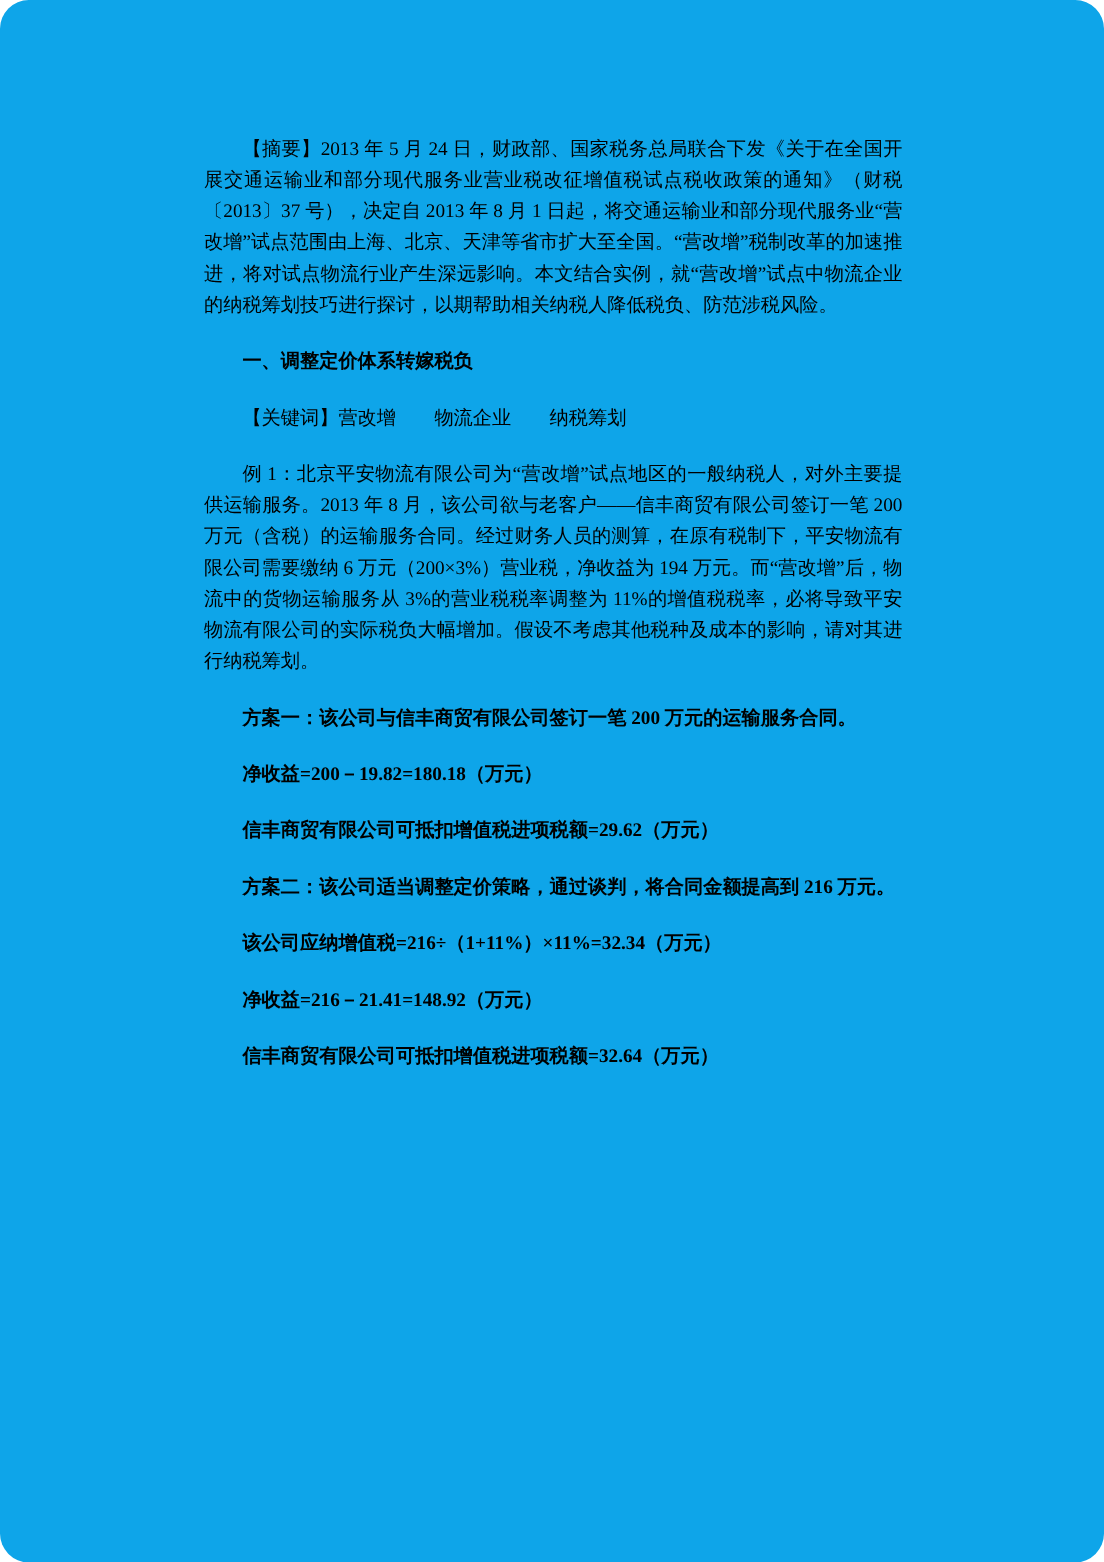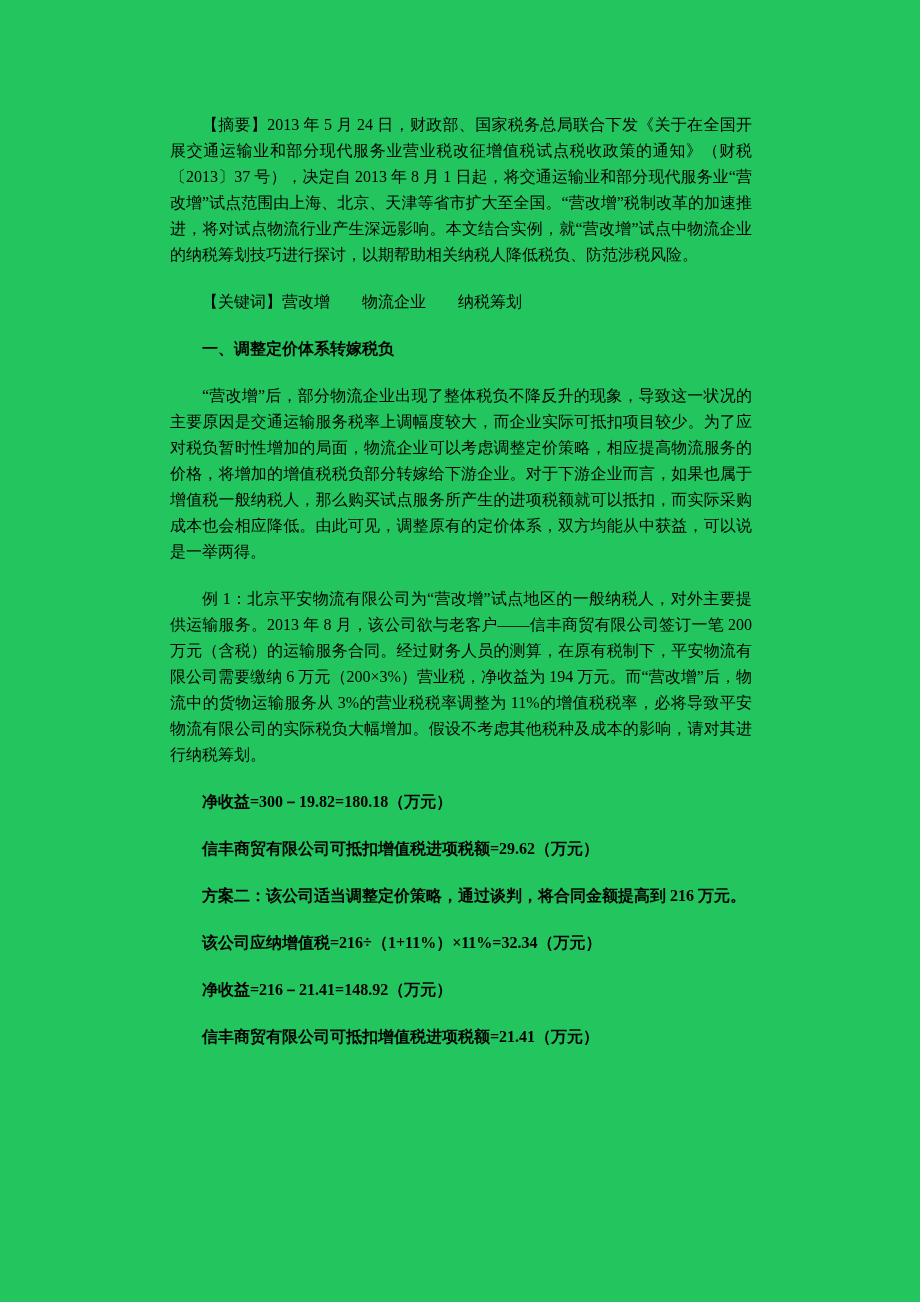--- a/index.html
+++ b/index.html
@@ -7,23 +7,24 @@
     background: #ffffff;
   }
   body {
     font-family: "Liberation Serif", "DejaVu Serif", serif;
     color: #000000;
   }
   .page {
     width: 920px;
     height: 1302px;
     margin: 0 auto;
-    background: #22c55e;
+    background: #0ea5e9;
     padding: 112px 168px 0 170px;
     overflow: hidden;
+    border-radius: 24px;
   }
   .doc-body {
     width: 100%;
   }
   .para {
     font-size: 16px;
     line-height: 26px;
     text-align: justify;
     text-indent: 2em;
     color: #000000;
@@ -38,36 +39,36 @@
   }
 </style>
 </head>
 <body>
 
 <div class="page">
   <div class="doc-body">
 
     <p class="para body">【摘要】2013 年 5 月 24 日，财政部、国家税务总局联合下发《关于在全国开展交通运输业和部分现代服务业营业税改征增值税试点税收政策的通知》（财税〔2013〕37 号），决定自 2013 年 8 月 1 日起，将交通运输业和部分现代服务业“营改增”试点范围由上海、北京、天津等省市扩大至全国。“营改增”税制改革的加速推进，将对试点物流行业产生深远影响。本文结合实例，就“营改增”试点中物流企业的纳税筹划技巧进行探讨，以期帮助相关纳税人降低税负、防范涉税风险。</p>
 
+    <p class="para heading">一、调整定价体系转嫁税负</p>
+
     <p class="para body">【关键词】营改增　　物流企业　　纳税筹划</p>
 
-    <p class="para heading">一、调整定价体系转嫁税负</p>
-
-    <p class="para body">“营改增”后，部分物流企业出现了整体税负不降反升的现象，导致这一状况的主要原因是交通运输服务税率上调幅度较大，而企业实际可抵扣项目较少。为了应对税负暂时性增加的局面，物流企业可以考虑调整定价策略，相应提高物流服务的价格，将增加的增值税税负部分转嫁给下游企业。对于下游企业而言，如果也属于增值税一般纳税人，那么购买试点服务所产生的进项税额就可以抵扣，而实际采购成本也会相应降低。由此可见，调整原有的定价体系，双方均能从中获益，可以说是一举两得。</p>
 
     <p class="para body">例 1：北京平安物流有限公司为“营改增”试点地区的一般纳税人，对外主要提供运输服务。2013 年 8 月，该公司欲与老客户——信丰商贸有限公司签订一笔 200 万元（含税）的运输服务合同。经过财务人员的测算，在原有税制下，平安物流有限公司需要缴纳 6 万元（200×3%）营业税，净收益为 194 万元。而“营改增”后，物流中的货物运输服务从 3%的营业税税率调整为 11%的增值税税率，必将导致平安物流有限公司的实际税负大幅增加。假设不考虑其他税种及成本的影响，请对其进行纳税筹划。</p>
 
+    <p class="para formula">方案一：该公司与信丰商贸有限公司签订一笔 200 万元的运输服务合同。</p>
 
 
-    <p class="para formula">净收益=300－19.82=180.18（万元）</p>
+    <p class="para formula">净收益=200－19.82=180.18（万元）</p>
 
     <p class="para formula">信丰商贸有限公司可抵扣增值税进项税额=29.62（万元）</p>
 
     <p class="para formula">方案二：该公司适当调整定价策略，通过谈判，将合同金额提高到 216 万元。</p>
 
     <p class="para formula">该公司应纳增值税=216÷（1+11%）×11%=32.34（万元）</p>
 
     <p class="para formula">净收益=216－21.41=148.92（万元）</p>
 
-    <p class="para formula">信丰商贸有限公司可抵扣增值税进项税额=21.41（万元）</p>
+    <p class="para formula">信丰商贸有限公司可抵扣增值税进项税额=32.64（万元）</p>
 
   </div>
 </div>
 
 </body></html>

